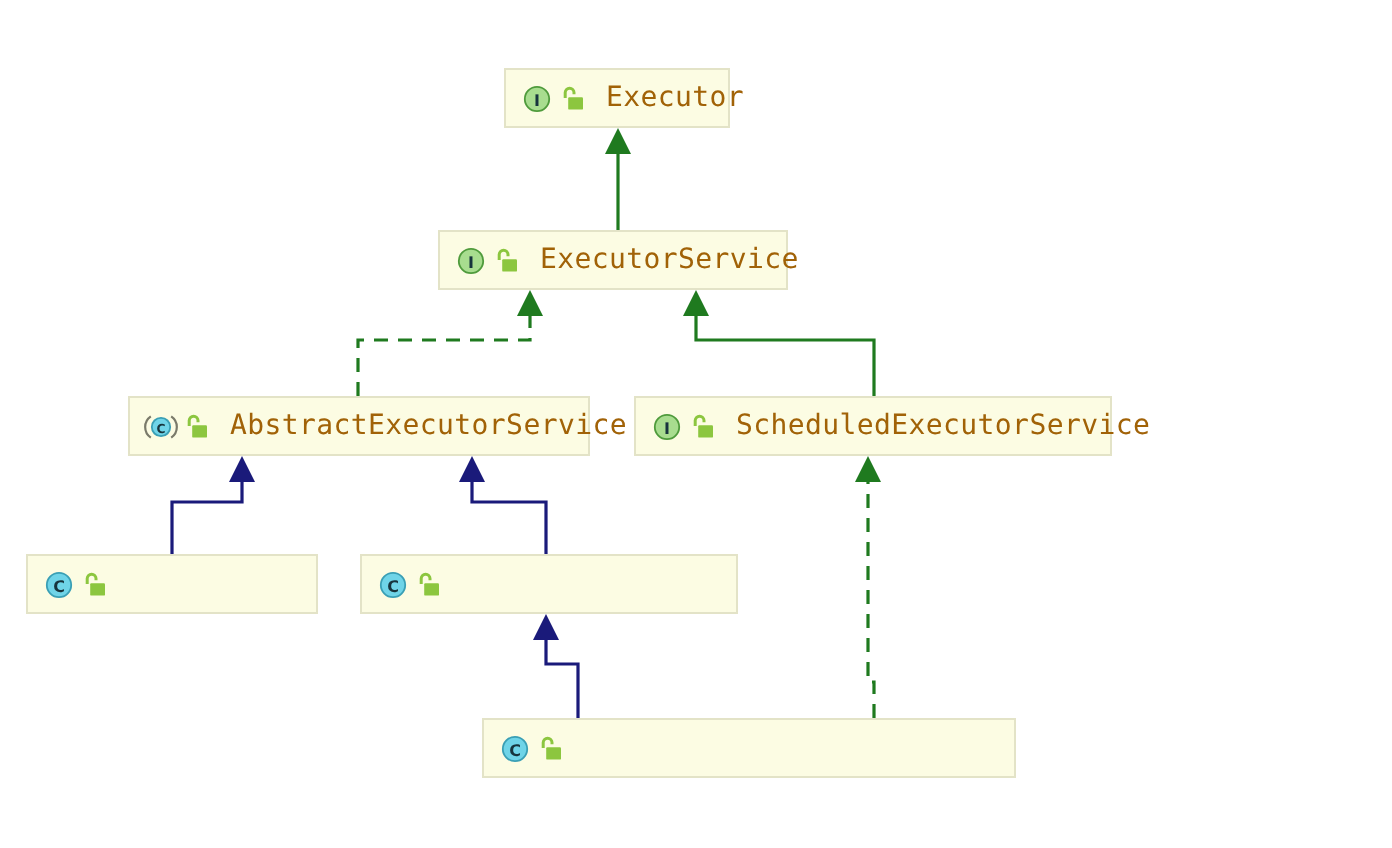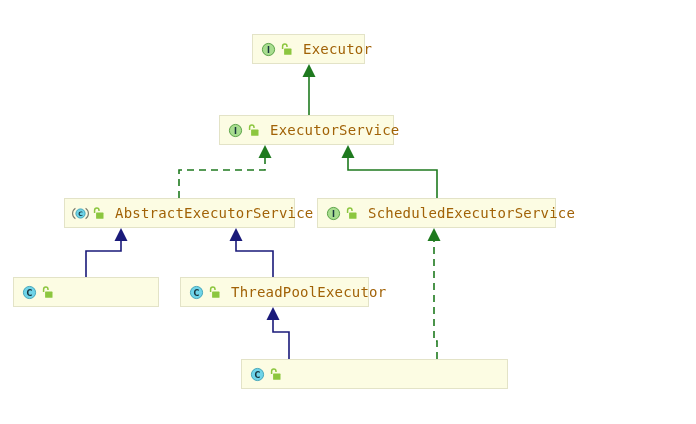--- a/index.html
+++ b/index.html
@@ -170,21 +170,20 @@
         <span class="node-icons">
           <svg viewBox="0 0 17 17" class="icon-stereotype">
             <circle cx="8.5" cy="8.5" r="6.1" fill="#6fd4e8" stroke="#3a9fb5" stroke-width="0.9"></circle>
             <text x="8.5" y="11.8" text-anchor="middle" font-family="&quot;DejaVu Sans&quot;, sans-serif" font-size="8" font-weight="bold" fill="#17343d">C</text>
           </svg>
           <svg viewBox="0 0 15 15" class="icon-lock">
             <path d="M 3.6 7 L 3.6 4.3 A 2.2 2.2 0 0 1 8 4.3 L 8 5.1" fill="none" stroke="#8cc63f" stroke-width="1.5"></path>
             <rect x="5.1" y="6.6" width="7.4" height="6.2" rx="0.6" fill="#8cc63f"></rect>
           </svg>
         </span>
-        <span class="node-label">ThreadPoolExecutor</span>
       </div>
       <div class="uml-node" style="left: 241px; top: 359px; width: 267px; height: 30px;">
         <span class="node-icons">
           <svg viewBox="0 0 17 17" class="icon-stereotype">
             <circle cx="8.5" cy="8.5" r="6.1" fill="#6fd4e8" stroke="#3a9fb5" stroke-width="0.9"></circle>
             <text x="8.5" y="11.8" text-anchor="middle" font-family="&quot;DejaVu Sans&quot;, sans-serif" font-size="8" font-weight="bold" fill="#17343d">C</text>
           </svg>
           <svg viewBox="0 0 15 15" class="icon-lock">
             <path d="M 3.6 7 L 3.6 4.3 A 2.2 2.2 0 0 1 8 4.3 L 8 5.1" fill="none" stroke="#8cc63f" stroke-width="1.5"></path>
             <rect x="5.1" y="6.6" width="7.4" height="6.2" rx="0.6" fill="#8cc63f"></rect>

